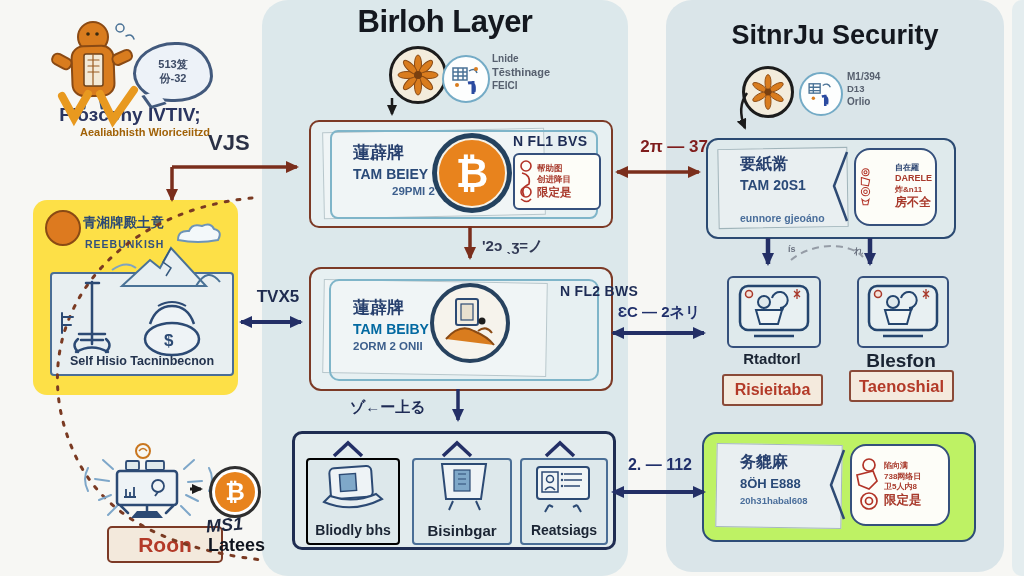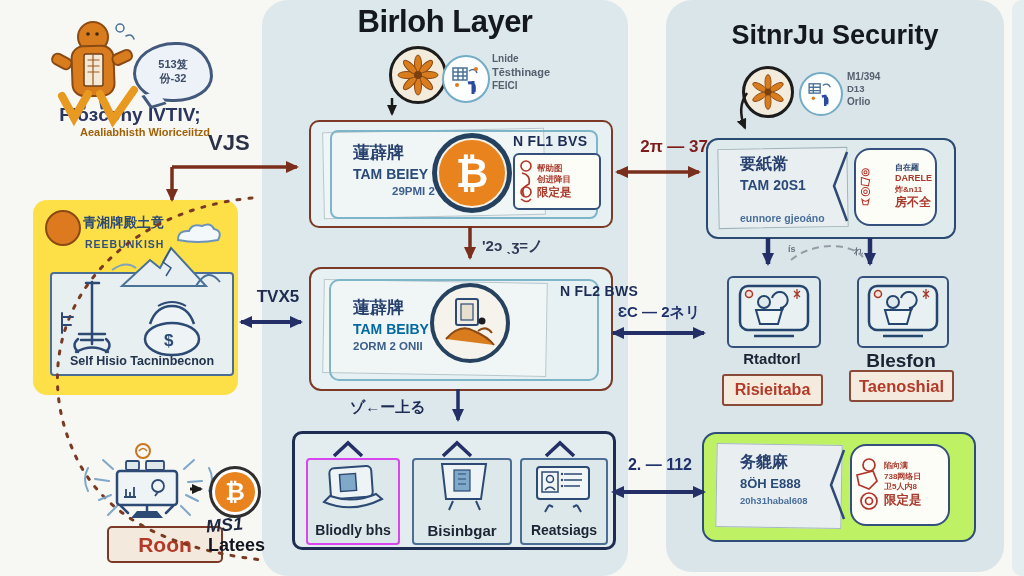--- a/index.html
+++ b/index.html
@@ -127,21 +127,21 @@
         <circle cx="44" cy="30" r="3.5" fill="#1d1d1d"></circle>
         <path d="M40,40 q8,-6 14,2" fill="none" stroke="#8a4a14" stroke-width="2"></path>
       </svg>
     </div>
     <div class="abs" style="left:204px;top:14px;width:88px;margin-left:45px;">
       <div style="font-size:14px;font-weight:800;color:#1d2c55;letter-spacing:.3px;">N FL2 BWS</div>
     </div>
   </div>
 
   <div class="abs z3" style="left:292px;top:431px;width:318px;height:113px;border:3px solid #1f2d52;border-radius:10px;background:#e3ecee;">
-    <div class="abs" style="left:11px;top:24px;width:90px;height:83px;border:2px solid #d946ef;border-radius:4px;background:#dde8eb;">
+    <div class="abs" style="left:11px;top:24px;width:90px;height:83px;border:2px solid #000000;border-radius:4px;background:#dde8eb;">
       <svg class="abs" style="left:10px;top:4px;" width="70" height="54" viewBox="0 0 70 54">
         <g stroke="#2c4a74" stroke-width="2" fill="#eef3f6">
           <rect x="12" y="3" width="42" height="31" rx="5" transform="rotate(-4 33 18)"></rect>
           <rect x="22" y="10" width="16" height="17" fill="#7fa8c9" stroke-width="1.5" transform="rotate(-4 30 18)"></rect>
           <path d="M6,38 q28,12 58,-3 l-6,-5 q-23,10 -46,2 z" fill="#e6eef1"></path>
         </g>
       </svg>
       <div class="abs lbl" style="left:0;bottom:5px;width:100%;text-align:center;font-size:14px;">Bliodly bhs</div>
     </div>
     <div class="abs" style="left:117px;top:24px;width:96px;height:83px;border:2px solid #4a6e96;border-radius:4px;background:#dde8eb;">

